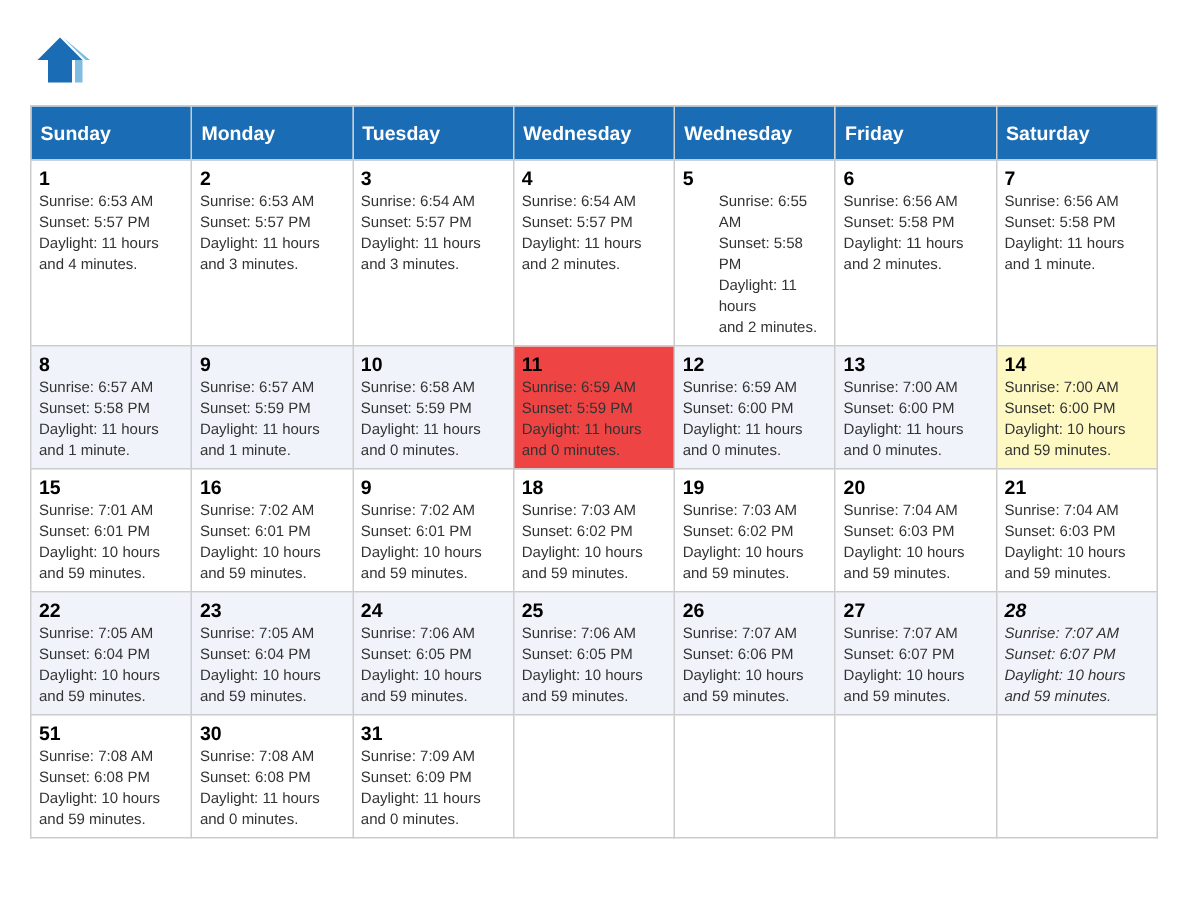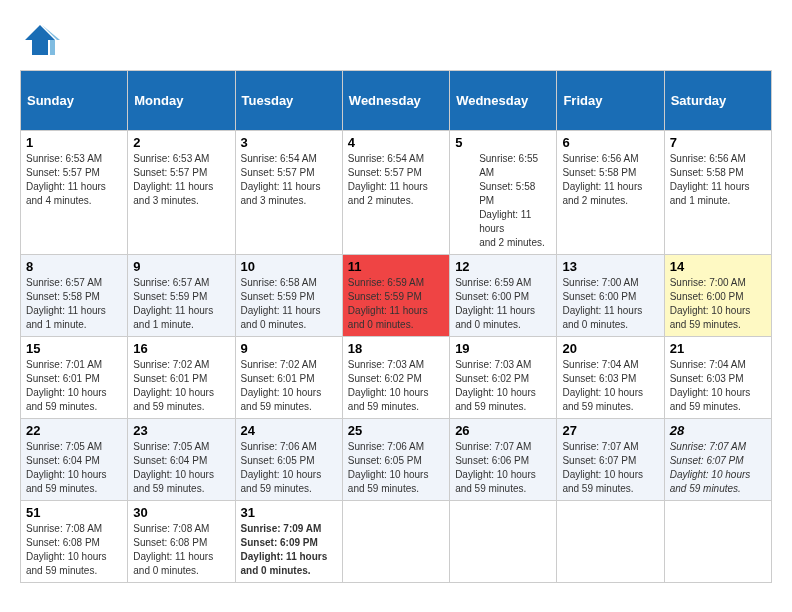--- a/index.html
+++ b/index.html
@@ -48,21 +48,21 @@
     }
     .calendar {
       width: 100%;
       border-collapse: collapse;
       font-size: 10.5px;
     }
     .calendar th {
       background: #1a6db5;
       color: #fff;
       text-align: left;
-      padding: 22px 6px;
+      padding: 10px 6px;
       font-size: 13px;
       font-weight: bold;
       border: 1px solid #ccc;
     }
     .calendar td {
       vertical-align: top;
       border: 1px solid #ccc;
       padding: 4px 5px;
       width: 107px;
       min-height: 80px;
@@ -333,21 +333,21 @@
         </td>
         <td>
           <span class="day-number">30</span>
           <div class="day-info" style="white-space: pre-line;">Sunrise: 7:08 AM
 Sunset: 6:08 PM
 Daylight: 11 hours
 and 0 minutes.</div>
         </td>
         <td>
           <span class="day-number">31</span>
-          <div class="day-info" style="white-space: pre-line; font-weight: bold;">Sunrise: 7:09 AM
+          <div class="day-info" style="white-space: pre-line;">Sunrise: 7:09 AM
 Sunset: 6:09 PM
 Daylight: 11 hours
 and 0 minutes.</div>
         </td>
         <td class="empty-cell"></td>
         <td class="empty-cell"></td>
         <td class="empty-cell"></td>
         <td class="empty-cell"></td>
       </tr>
     </tbody>

